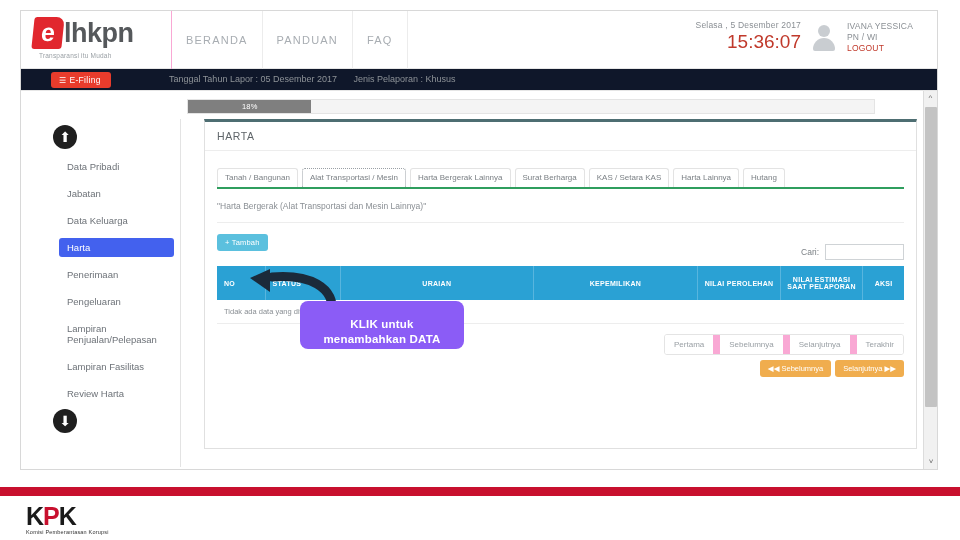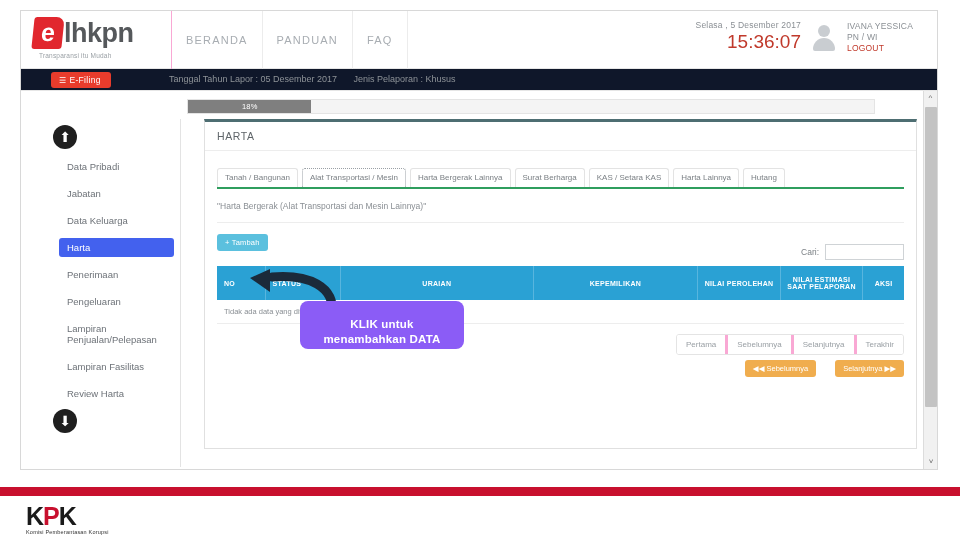--- a/index.html
+++ b/index.html
@@ -324,28 +324,28 @@
     position: absolute; right: 0; top: 0;
     display: flex;
     border: 1px solid #e4e4e4;
     border-radius: 3px;
     overflow: hidden;
   }
   .pager span {
     font-size: 8px;
     color: #9aa0a5;
     padding: 5px 9px;
-    border-right: 3px solid #f9a8d4;
+    border-right: 7px solid #f9a8d4;
     background: #ffffff;
   }
   .pager span:last-child { border-right: none; }
 
   .navbtns {
     position: absolute; right: 0; top: 26px;
-    display: flex; gap: 19px;
+    display: flex; gap: 4px;
   }
   .navbtn {
     background: #f0ad4e;
     color: #ffffff;
     font-size: 7.5px;
     padding: 4px 8px;
     border: none;
     border-radius: 3px;
   }
 

